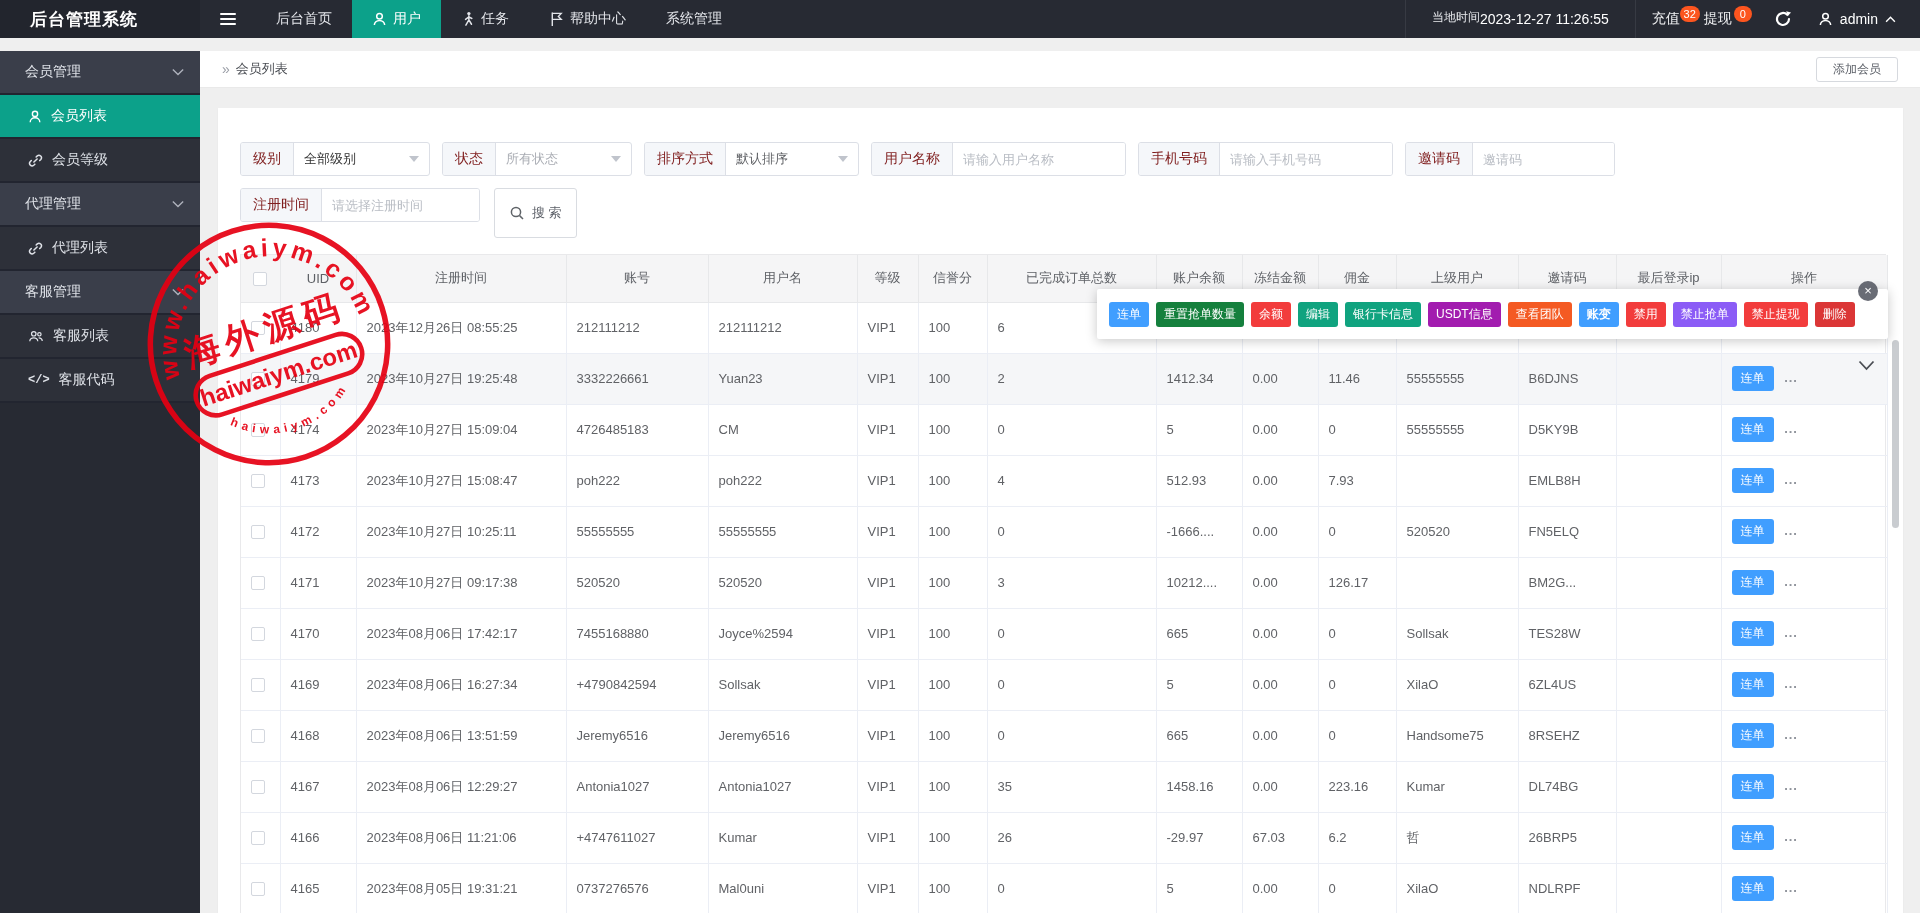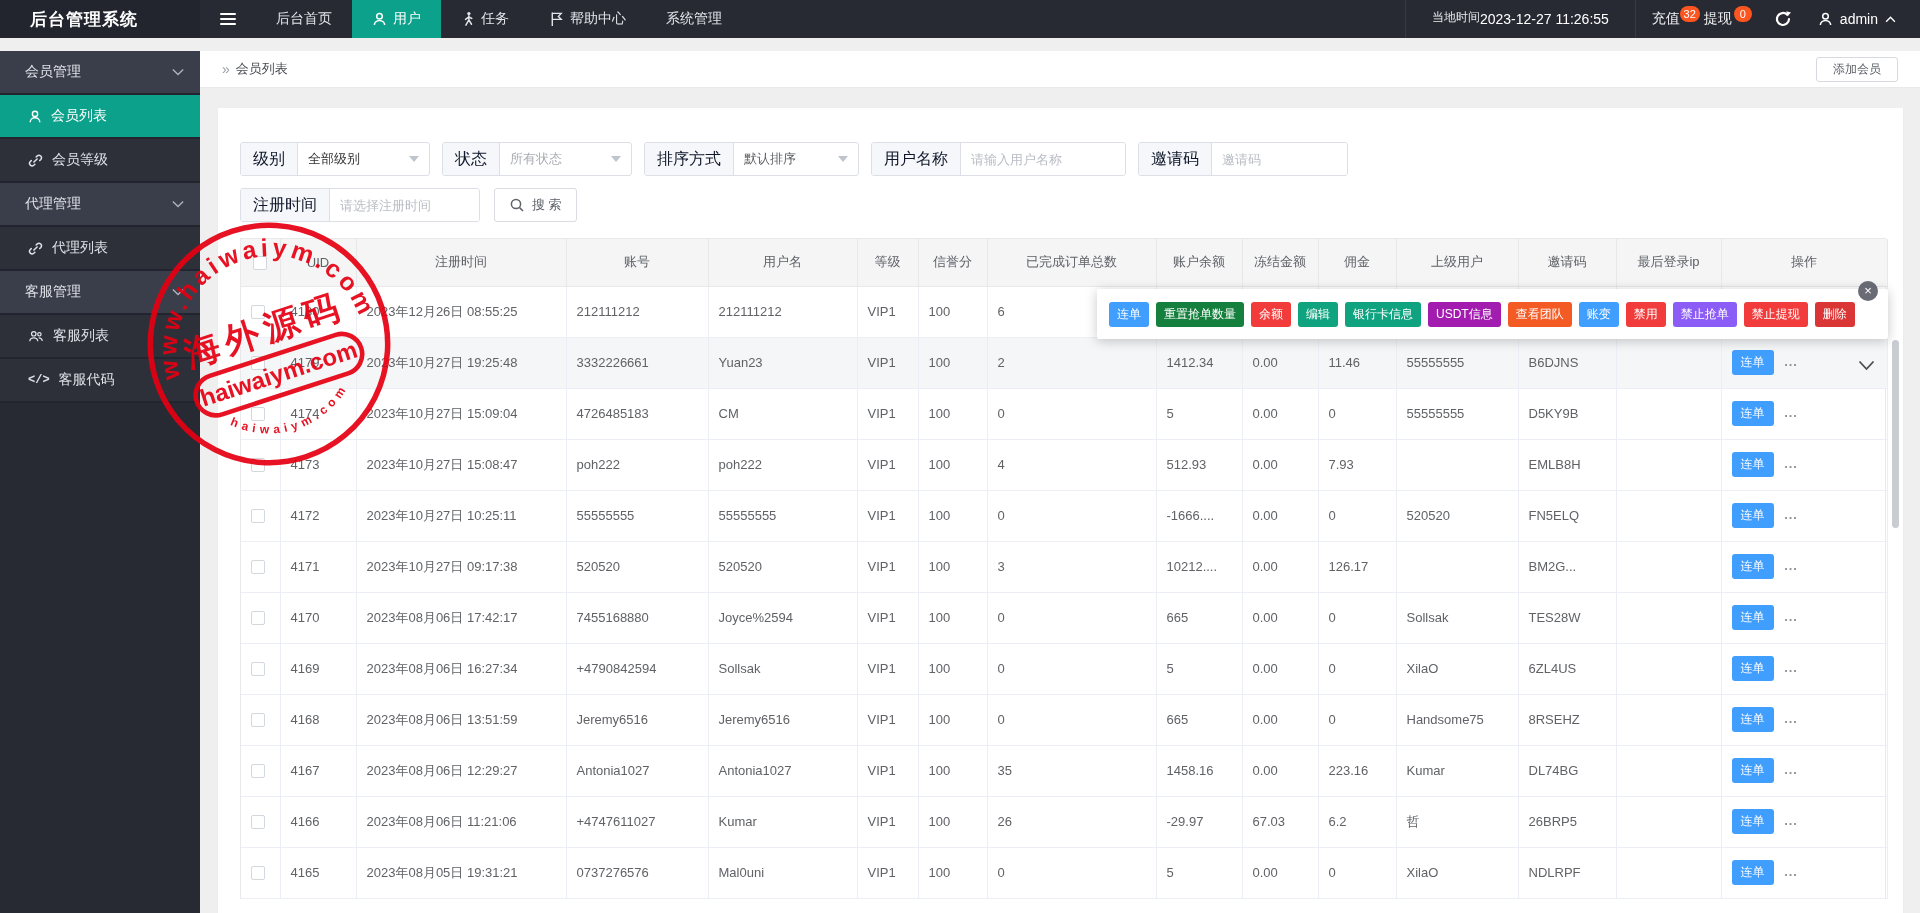--- a/index.html
+++ b/index.html
@@ -35,31 +35,31 @@
   .crumbbar{height:37px;background:#fff;display:flex;align-items:center;padding:0 22px;border-bottom:1px solid #e9e9e9}
   .crumb{font-size:13px;color:#4a4d53;display:flex;align-items:center;gap:6px}
   .crumb .chev{color:#9a9ea6;font-size:14px}
   .addbtn{margin-left:auto;height:25px;padding:0 16px;background:#fff;border:1px solid #d6d9de;border-radius:3px;font-size:12px;color:#5a5e66;cursor:pointer}
   .card{margin:20px 17px 0 18px;background:#fff;height:805px;overflow:hidden;box-shadow:0 1px 2px rgba(0,0,0,.04);position:relative}
 
   
   .filters{padding:34px 22px 0 22px}
   .frow{display:flex;margin-bottom:12px}
   .fgroup{display:inline-flex;align-items:stretch;height:34px;border:1px solid #dcdfe6;border-radius:3px;background:#fff;margin-right:12px;overflow:hidden}
-  .flabel{display:flex;align-items:center;background:#f5f7fa;border-right:1px solid #dcdfe6;padding:0 12px;font-size:16px;color:#0f172a;white-space:nowrap}
+  .flabel{display:flex;align-items:center;background:#f5f7fa;border-right:1px solid #dcdfe6;padding:0 12px;font-size:14px;color:#7f1d1d;white-space:nowrap}
   .fselect{display:flex;align-items:center;justify-content:space-between;flex:1;padding:0 10px;cursor:pointer}
   .fval{font-size:13px;color:#333}
   .fval.ph{color:#a9acb3}
   .fval.mid{color:#606266}
   .caret{width:0;height:0;border-left:5px solid transparent;border-right:5px solid transparent;border-top:6px solid #c0c4cc}
   .finput{border:none;outline:none;flex:1;padding:0 10px;font-size:13px;color:#333;font-family:inherit;min-width:0}
   .finput::placeholder{color:#b9bdc4}
   .w-level{width:190px}.w-status{width:190px}.w-sort{width:215px}
   .w-user{width:255px}.w-phone{width:255px}.w-invite{width:210px}.w-reg{width:240px}
-  .searchbtn{display:inline-flex;align-items:center;gap:7px;height:34px;padding:0 14px;margin-left:2px;background:#fff;border:1px solid #d9dce1;border-radius:3px;font-size:13px;color:#5a5e66;cursor:pointer}
+  .searchbtn{display:inline-flex;align-items:center;gap:7px;height:50px;padding:0 14px;margin-left:2px;background:#fff;border:1px solid #d9dce1;border-radius:3px;font-size:13px;color:#5a5e66;cursor:pointer}
 
   
   .tablewrap{margin:16px 0 0 22px;width:1646px;border:1px solid #e9e9eb;border-bottom:none}
   table.grid{width:100%;border-collapse:collapse;table-layout:fixed}
   table.grid th{height:47px;background:#f5f5f6;font-size:13px;font-weight:normal;color:#5e6166;text-align:center;padding:0 10px;border-right:1px solid #e7e8ea;border-bottom:1px solid #e7e8ea;white-space:nowrap;overflow:hidden}
   table.grid td{height:51px;font-size:13px;color:#606266;padding:0 10px;border-right:1px solid #ebeef5;border-bottom:1px solid #ebeef5;white-space:nowrap;overflow:hidden;background:transparent}
   tr.hl td{background:#f5f6f8}
   .cb{display:inline-block;width:14px;height:14px;border:1px solid #d3d7de;border-radius:2px;background:#fff;vertical-align:middle;cursor:pointer}
   .btn-mini{background:#409eff;color:#fff;border:none;border-radius:3px;font-size:12px;padding:4px 9px;cursor:pointer;font-family:inherit}
   .more{color:#8f939b;font-weight:bold;letter-spacing:1px;margin-left:7px;cursor:pointer}
@@ -231,20 +231,24 @@
           <div class="fgroup w-sort">
             <span class="flabel">排序方式</span>
             <div class="fselect">
               <span class="fval mid">默认排序</span>
               <i class="caret"></i>
             </div>
           </div>
           <div class="fgroup w-user">
             <span class="flabel">用户名称</span>
             <input class="finput" placeholder="请输入用户名称" style="">
+          </div>
+          <div class="fgroup w-phone">
+            <span class="flabel">手机号码</span>
+            <input class="finput" placeholder="请输入手机号码" style="">
           </div>
           <div class="fgroup w-invite">
             <span class="flabel">邀请码</span>
             <input class="finput" placeholder="邀请码" style="">
           </div>
         </div>
         <div class="frow">
           <div class="fgroup w-reg">
             <span class="flabel">注册时间</span>
             <input class="finput" placeholder="请选择注册时间" style="">
@@ -587,21 +591,21 @@
       <button class="pbtn" style="background: rgb(242, 60, 60);">余额</button>
 
       <button class="pbtn" style="background: rgb(16, 163, 127);">编辑</button>
 
       <button class="pbtn" style="background: rgb(16, 163, 127);">银行卡信息</button>
 
       <button class="pbtn" style="background: #a21caf;">USDT信息</button>
 
       <button class="pbtn" style="background: rgb(244, 90, 35);">查看团队</button>
 
-      <button class="pbtn" style="background: rgb(64, 158, 255);">账变</button>
+      <button class="pbtn" style="background: rgb(64, 158, 255); font-weight: bold;">账变</button>
 
       <button class="pbtn" style="background: rgb(242, 60, 60);">禁用</button>
 
       <button class="pbtn" style="background: #8b5cf6;">禁止抢单</button>
 
       <button class="pbtn" style="background: rgb(242, 60, 60);">禁止提现</button>
 
       <button class="pbtn" style="background: rgb(219, 54, 54);">删除</button>
 
     <div class="pclose">×</div>

